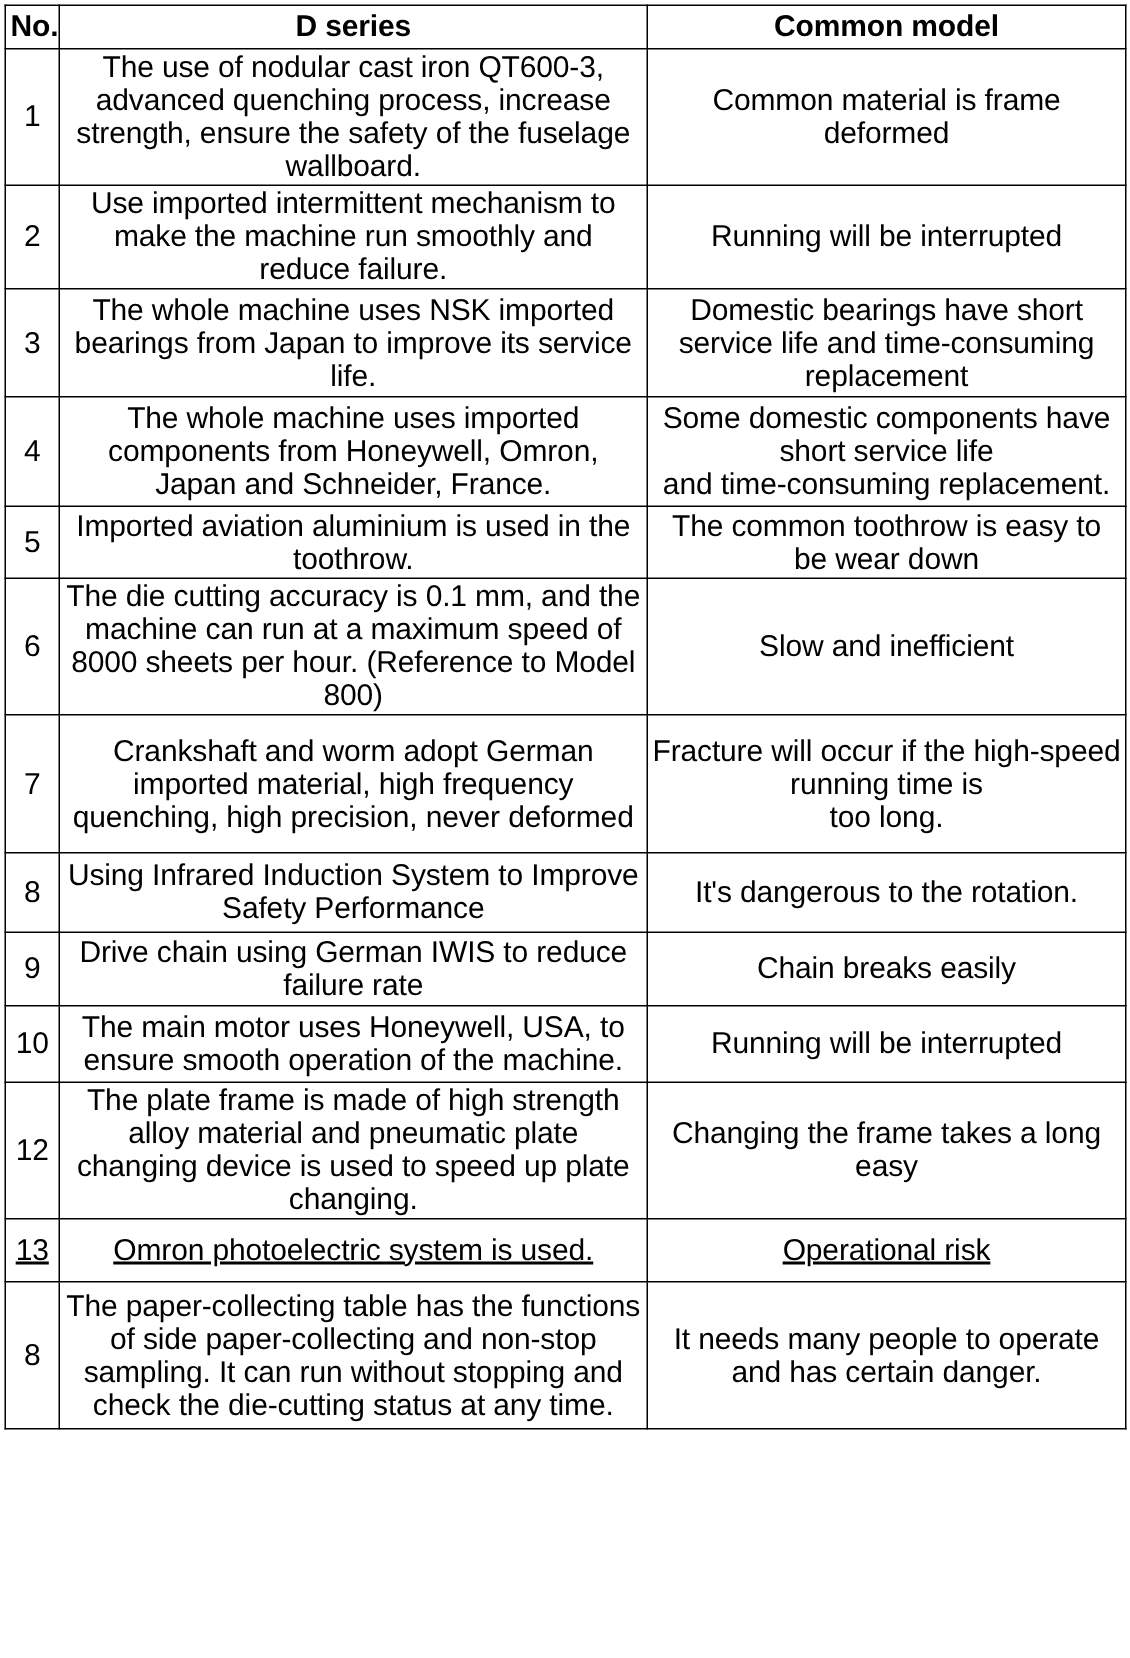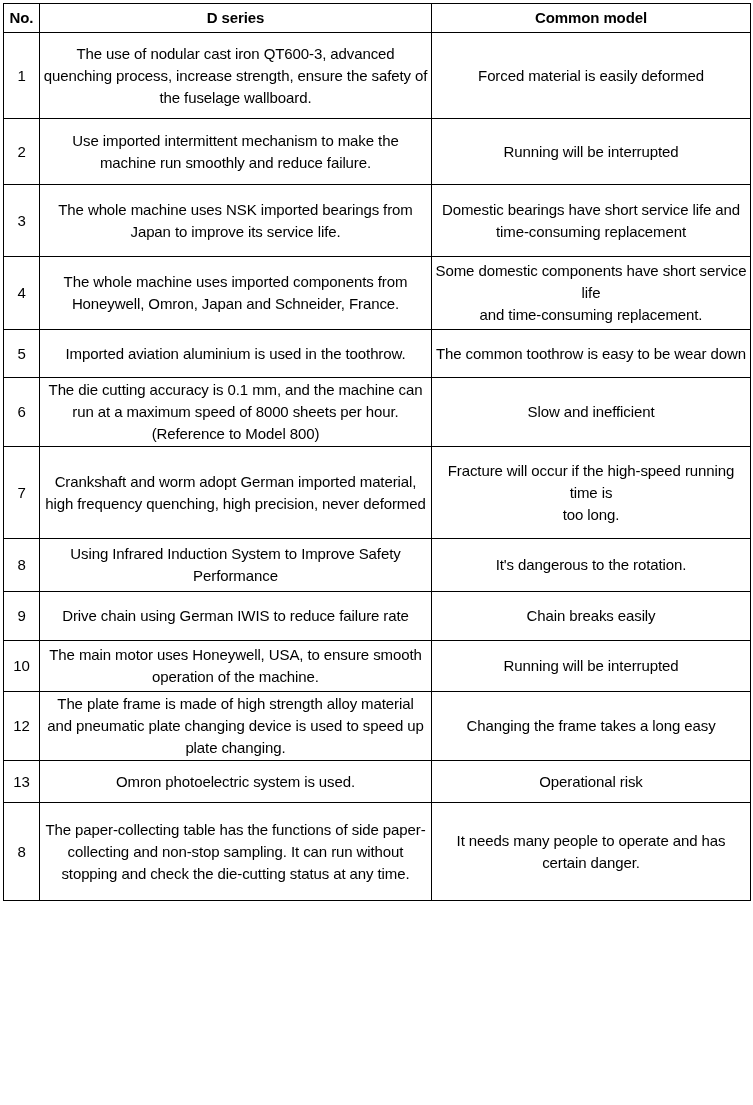--- a/index.html
+++ b/index.html
@@ -15,21 +15,21 @@
     padding: 3px;
   }
   table.cmp {
     border-collapse: collapse;
     table-layout: fixed;
     width: 747px;
     border: 1px solid #000000;
   }
   table.cmp th, table.cmp td {
     border: 1px solid #000000;
-    font-size: 15px;
+    font-size: 20px;
     line-height: 22px;
     vertical-align: middle;
     overflow: hidden;
     letter-spacing: -0.1px;
   }
   table.cmp th {
     font-weight: bold;
     text-align: center;
     padding: 2px 3px;
   }
@@ -52,21 +52,21 @@
   tr.r3  { height: 72px; }
   tr.r4  { height: 73px; }
   tr.r5  { height: 48px; }
   tr.r6  { height: 68px; }
   tr.r7  { height: 92px; }
   tr.r8  { height: 53px; }
   tr.r9  { height: 49px; }
   tr.r10 { height: 51px; }
   tr.r11 { height: 86px; }
   tr.r12 { height: 69px; }
-  tr.r13 { height: 42px; }
+  tr.r13 { height: 42px; text-decoration: underline; }
   tr.r14 { height: 98px; }
   tr.r15 { height: 98px; }
 </style>
 </head>
 <body>
 
 <div class="table-wrap">
   <table class="cmp">
     <colgroup>
       <col class="c-no">
@@ -77,21 +77,21 @@
       <tr class="rh">
         <th>No.</th>
         <th>D series</th>
         <th>Common model</th>
       </tr>
     </thead>
     <tbody>
       <tr class="r1">
         <td class="no-cell">1</td>
         <td class="txt-cell">The use of nodular cast iron QT600-3, advanced quenching process, increase strength, ensure the safety of the fuselage wallboard.</td>
-        <td class="txt-cell">Forced material is easily deformed</td>
+        <td class="txt-cell">Common material is frame deformed</td>
       </tr>
       <tr class="r2">
         <td class="no-cell">2</td>
         <td class="txt-cell">Use imported intermittent mechanism to make the machine run smoothly and reduce failure.</td>
         <td class="txt-cell">Running will be interrupted</td>
       </tr>
       <tr class="r3">
         <td class="no-cell">3</td>
         <td class="txt-cell">The whole machine uses NSK imported bearings from Japan to improve its service life.</td>
         <td class="txt-cell">Domestic bearings have short service life and time-consuming replacement</td>

